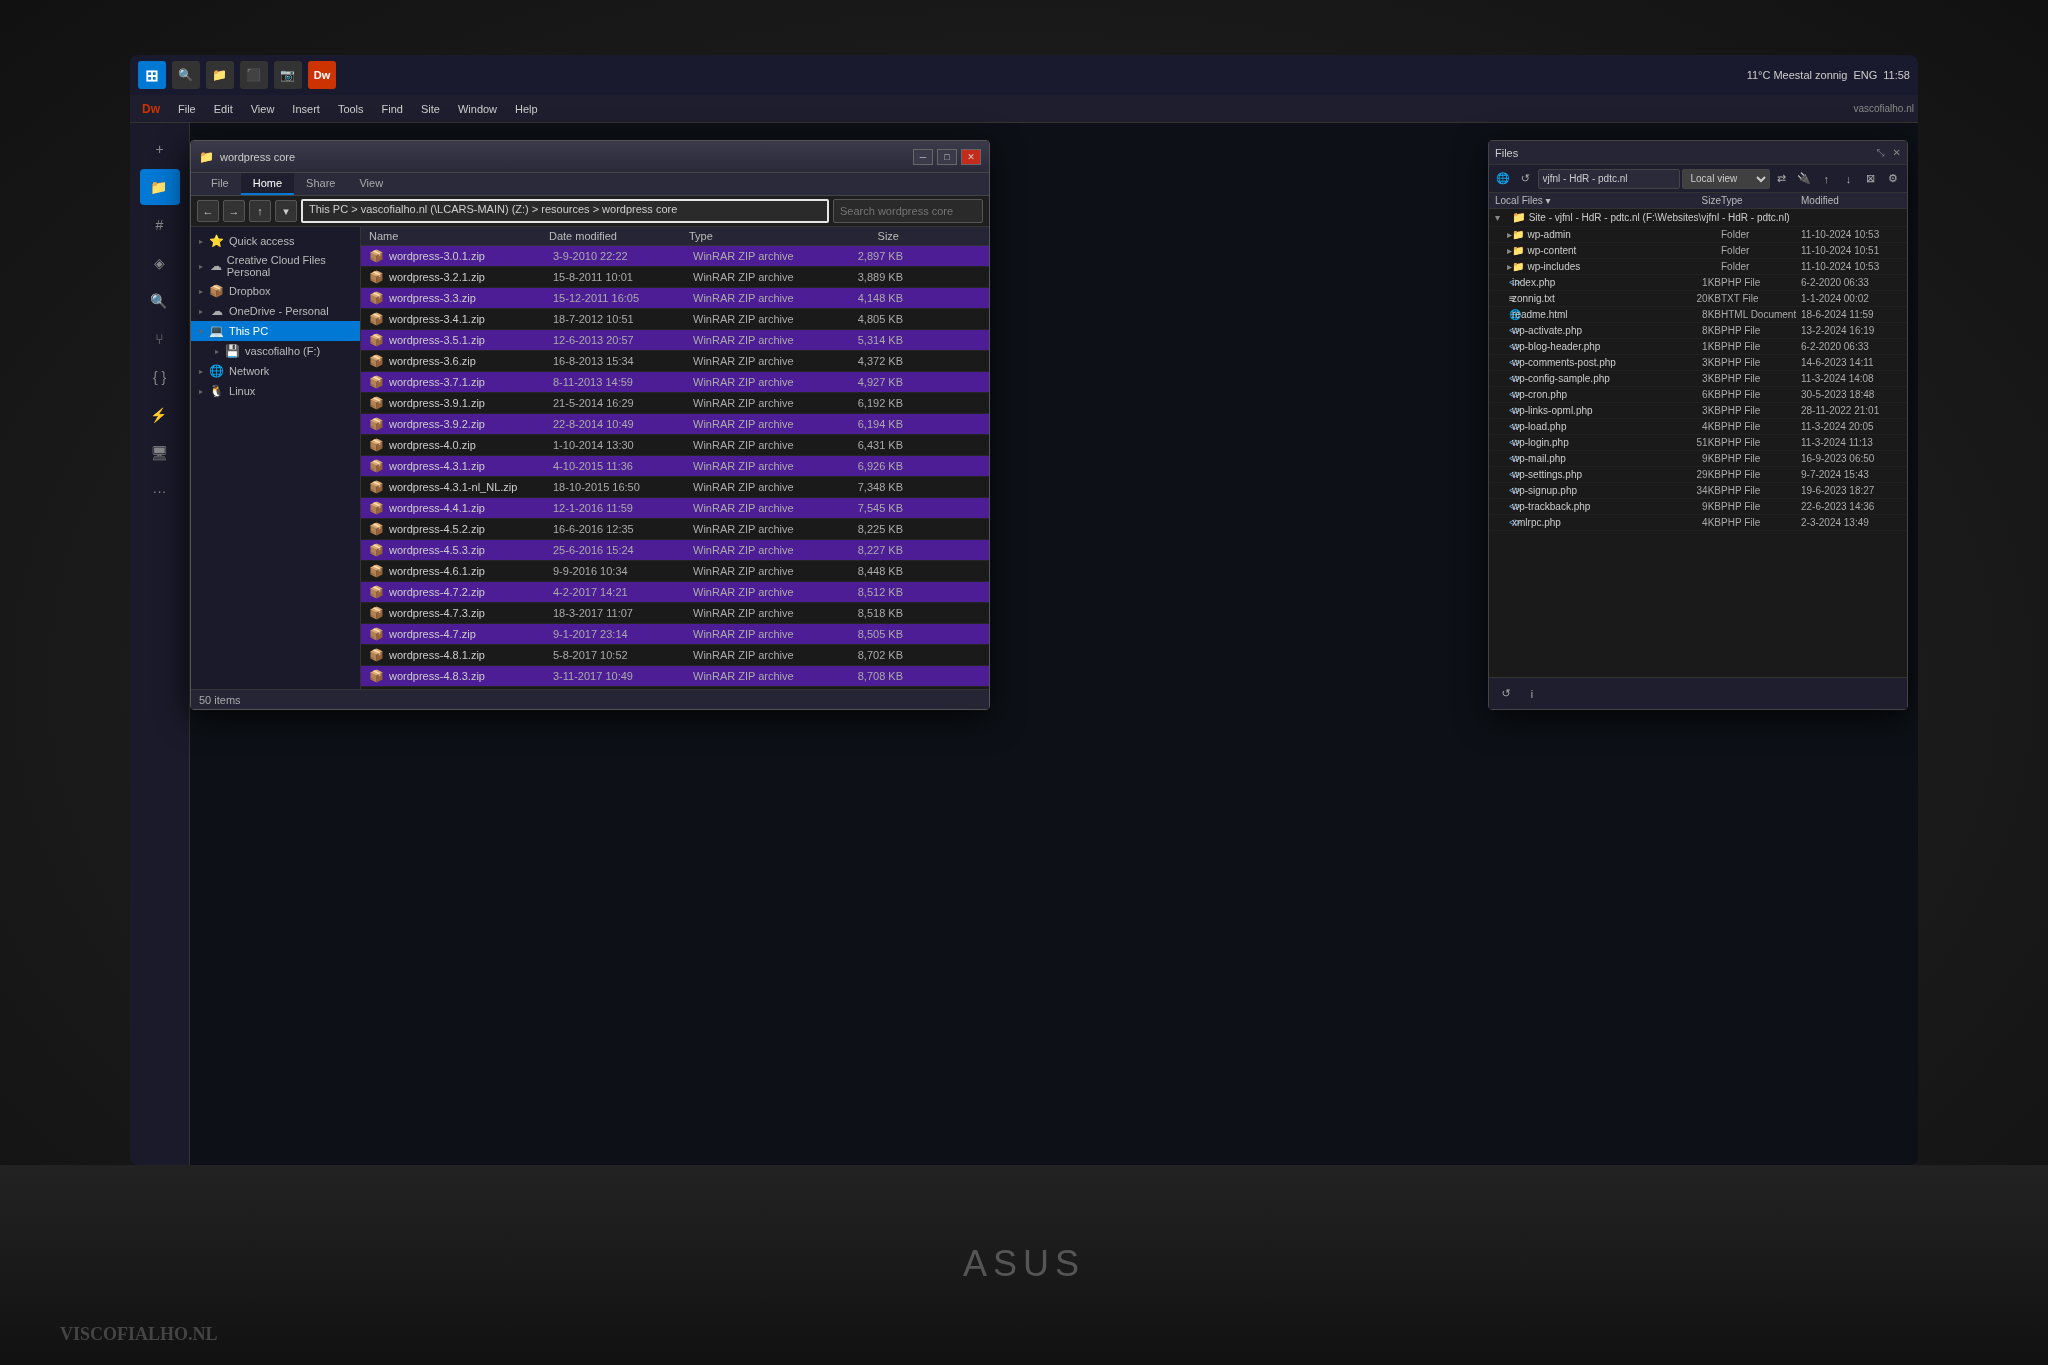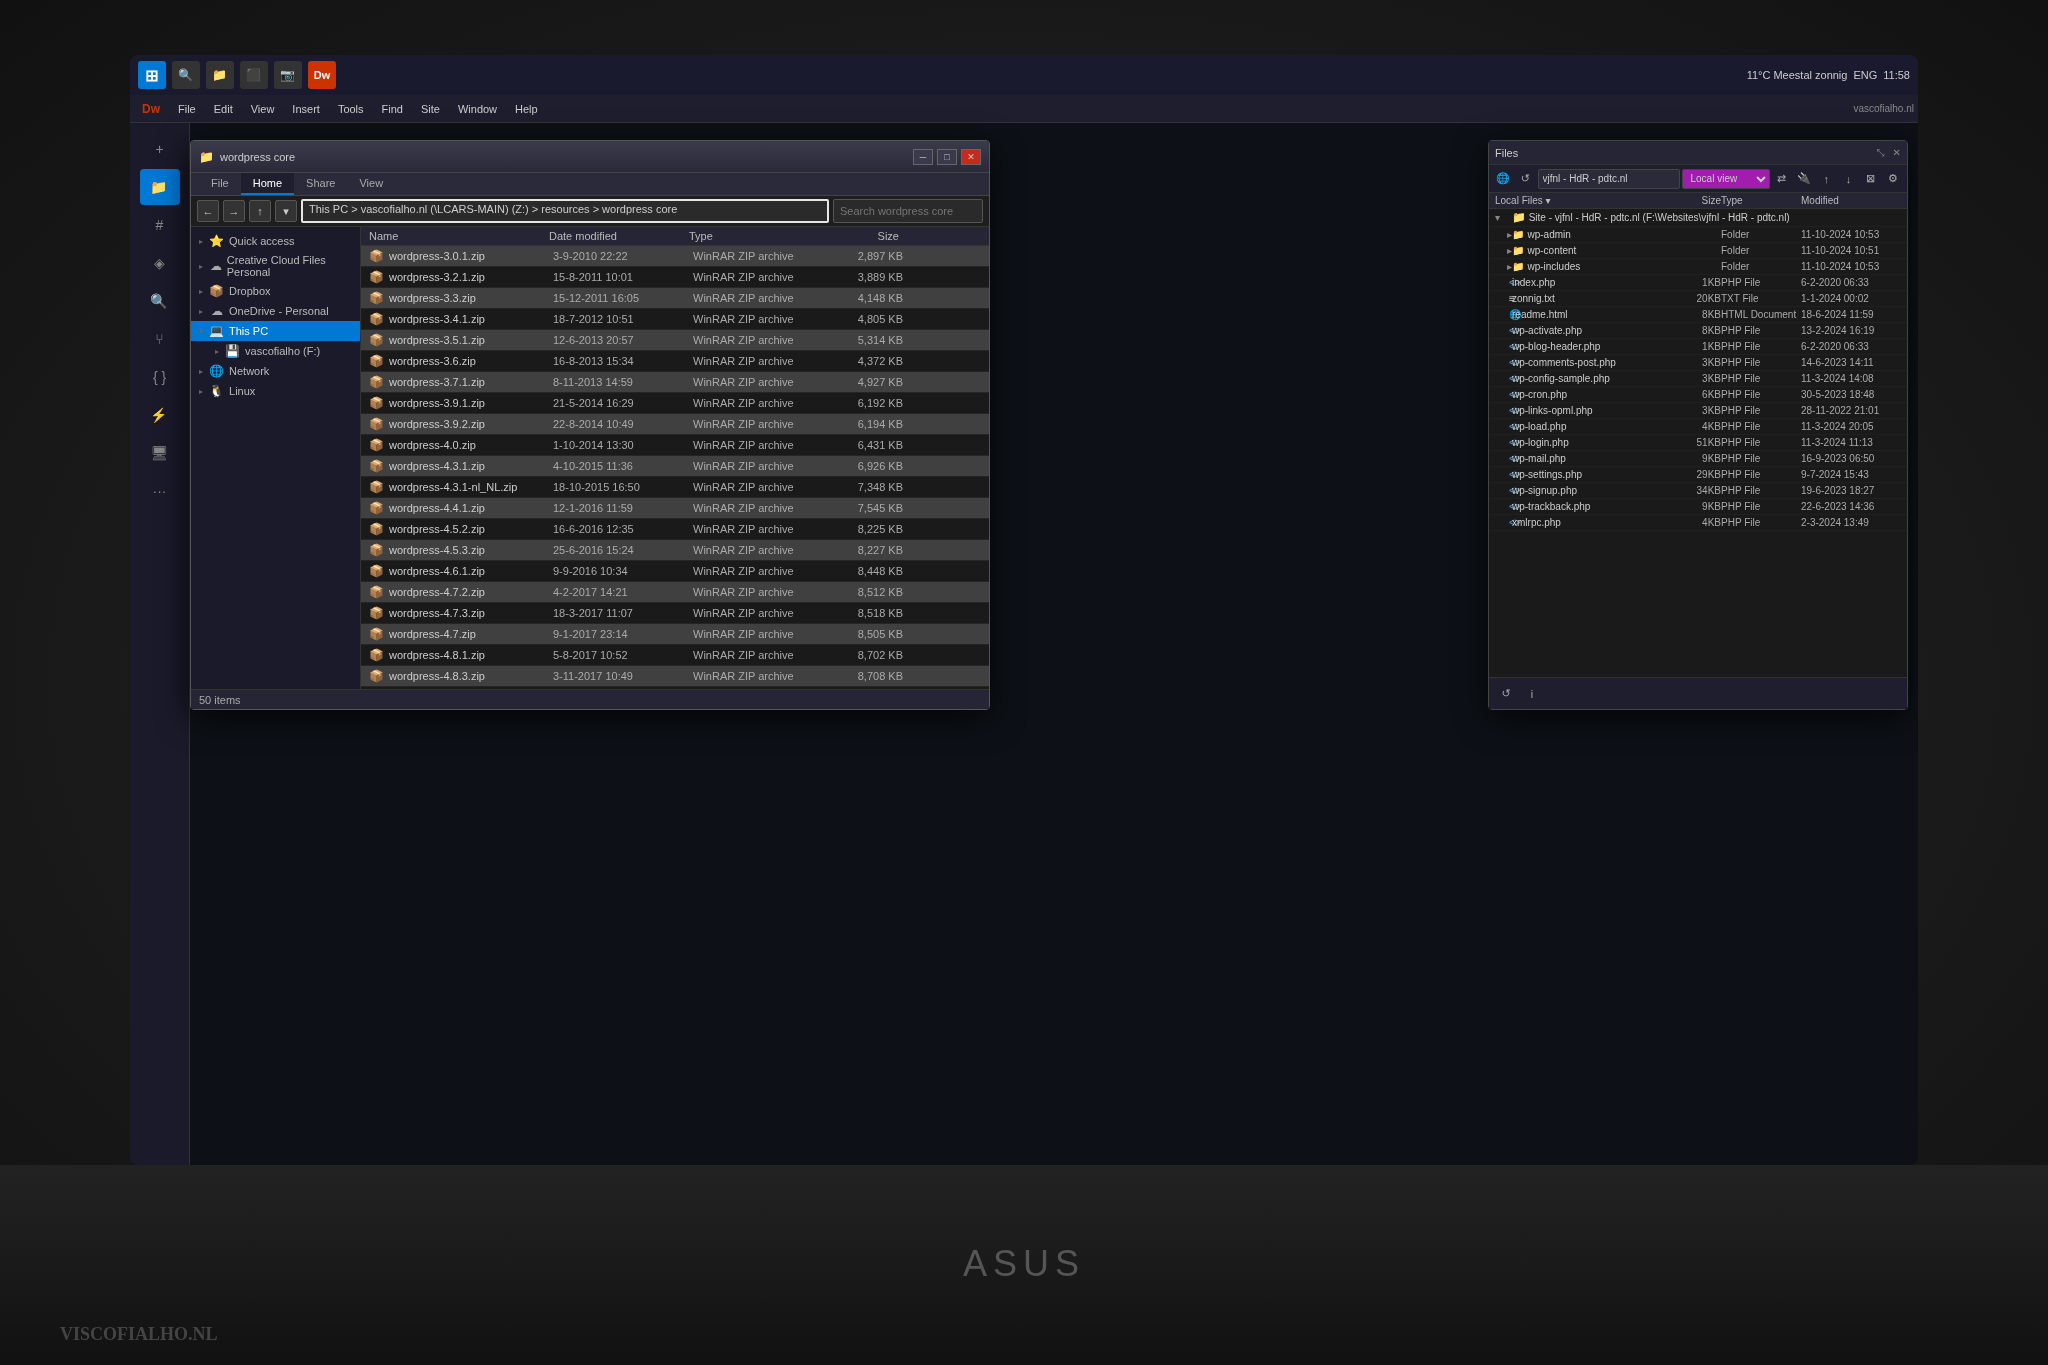--- a/index.html
+++ b/index.html
@@ -275,21 +275,21 @@
     }
     .nav-item.selected { background: #0078d4; color: white; }
     .nav-item.selected .nav-icon { color: white; }
 
     .nav-icon { font-size: 12px; color: #aaa; width: 16px; text-align: center; }
     .nav-expand { font-size: 8px; color: #666; margin-right: 2px; }
 
     .file-list {
       flex: 1;
       overflow-y: auto;
-      background: #404040;
+      background: #4c1d95;
     }
 
     .file-list-header {
       display: flex;
       background: #252535;
       border-bottom: 1px solid #333;
       padding: 3px 8px;
       position: sticky;
       top: 0;
     }
@@ -380,21 +380,21 @@
       flex: 1;
       background: #2a2a3a;
       border: 1px solid #444;
       border-radius: 2px;
       color: #ccc; font-size: 10px;
       padding: 1px 4px;
       height: 20px;
     }
 
     .view-selector {
-      background: #a21caf;
+      background: #404040;
       border: 1px solid #444;
       border-radius: 2px;
       color: #ccc; font-size: 10px;
       padding: 1px 4px;
       height: 20px;
     }
 
     .panel-files {
       flex: 1;
       overflow-y: auto;

